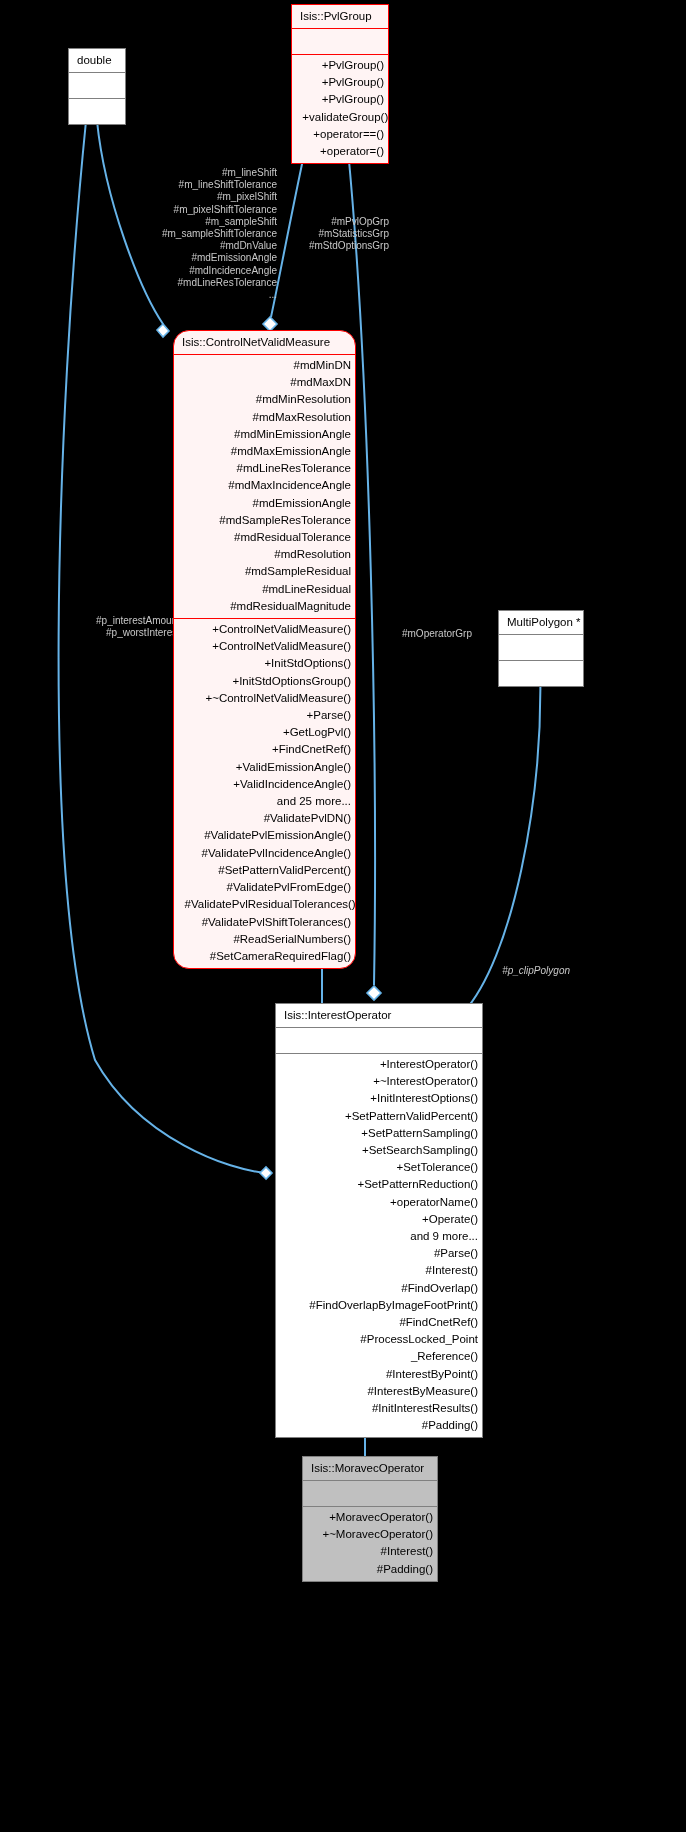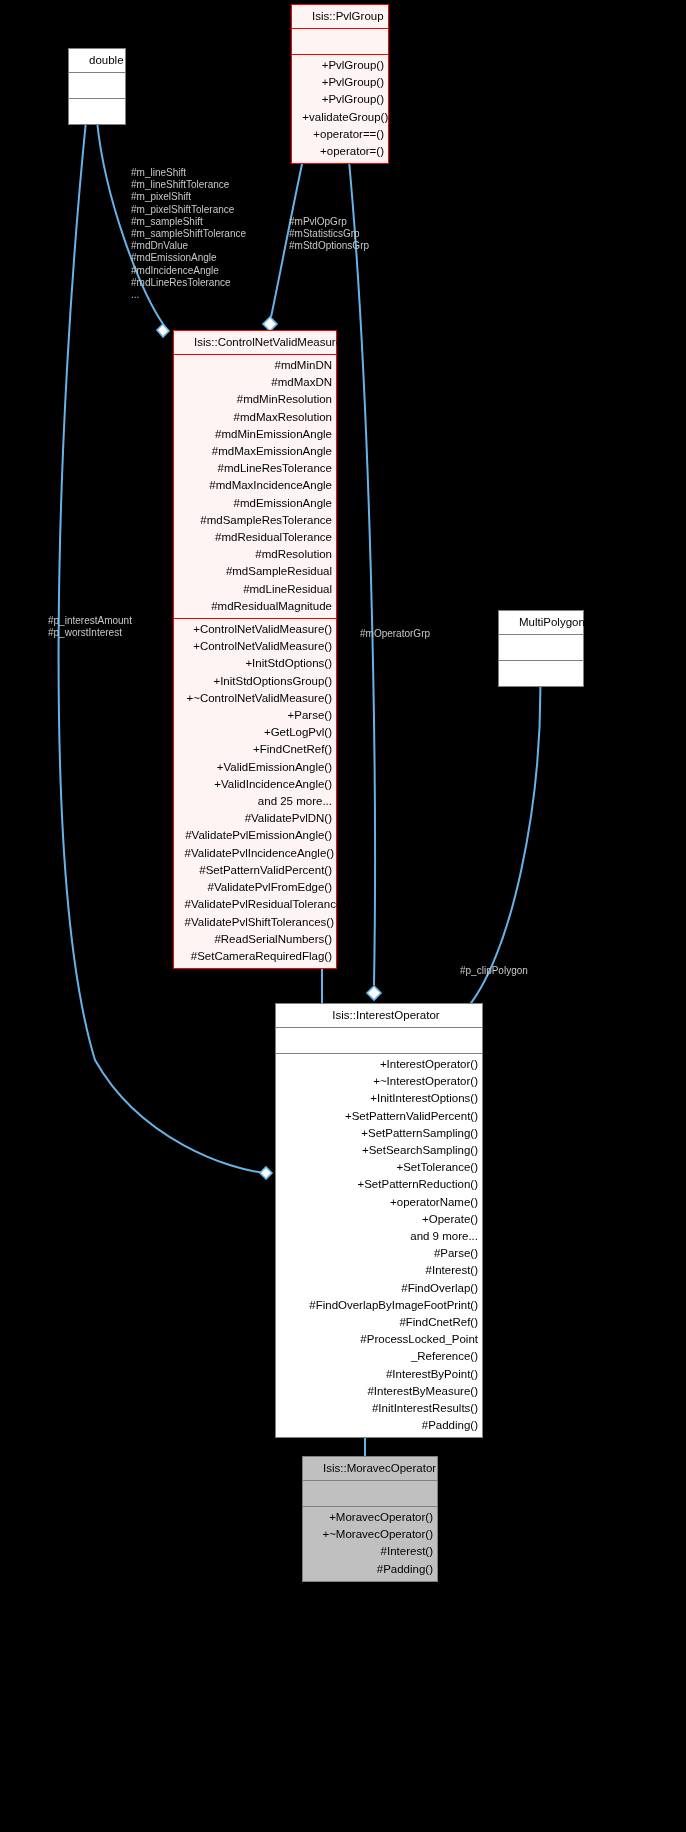--- a/index.html
+++ b/index.html
@@ -29,24 +29,23 @@
   }
   
   .node {
     position: absolute;
     box-sizing: border-box;
     border: 1px solid #808080;
     background: #ffffff;
     color: #000000;
   }
   .node .title {
-    text-align: center;
     font-size: 11.5px;
     line-height: 14px;
-    padding: 4px 6px 5px 20px;
+    padding: 4px 6px 5px 8px;
     white-space: nowrap;
   }
   .node .sep {
     border-top: 1px solid #808080;
     height: 0;
     font-size: 0;
     line-height: 0;
   }
   .node .compartment {
     padding: 2px 0 3px 0;
@@ -81,37 +80,37 @@
     border: 1px solid #808080;
   }
   .node.grey .sep { border-top-color: #808080; }
 
   
   .elabel {
     position: absolute;
     color: #c8c8c8;
     font-size: 10px;
     line-height: 12.2px;
-    text-align: left;
+    text-align: right;
     white-space: pre;
   }
 
   
   #n-pvlgroup  { left: 291px; top: 4px;    width: 98px; }
   #n-double    { left: 68px;  top: 48px;   width: 58px; }
-  #n-cnvm      { left: 173px; top: 330px;  width: 164px; }
+  #n-cnvm      { left: 173px; top: 330px;  width: 183px; border-radius: 16px; }
   #n-multipoly { left: 478px; top: 610px;  width: 86px; margin-left: 20px; }
   #n-interest  { left: 275px; top: 1003px; width: 208px; }
   #n-moravec   { left: 302px; top: 1456px; width: 136px; }
 
   #lbl-double-cnvm { left: 131px; top: 167px; width: 146px; }
   #lbl-pvl-cnvm    { left: 289px; top: 216px; width: 100px; }
   #lbl-interest-dbl{ left: 48px;  top: 615px; width: 132px; }
   #lbl-operatorgrp { left: 360px; top: 628px; width: 112px; }
-  #lbl-clippolygon { left: 460px; top: 965px; width: 110px; }
+  #lbl-clippolygon { left: 460px; top: 965px; width: 110px; font-style: italic; }
 </style>
 </head>
 <body>
 
 <div id="canvas">
 
   <svg class="edges" viewBox="0 0 686 1832" xmlns="http://www.w3.org/2000/svg">
 
     <path d="M 97 121 C 105 200 140 290 163 324" stroke="#66b3e8" stroke-width="2" fill="none"></path>
     <polygon points="163,324 157,330 163,337 169,331" fill="#ffffff" stroke="#66b3e8" stroke-width="1.6"></polygon>

